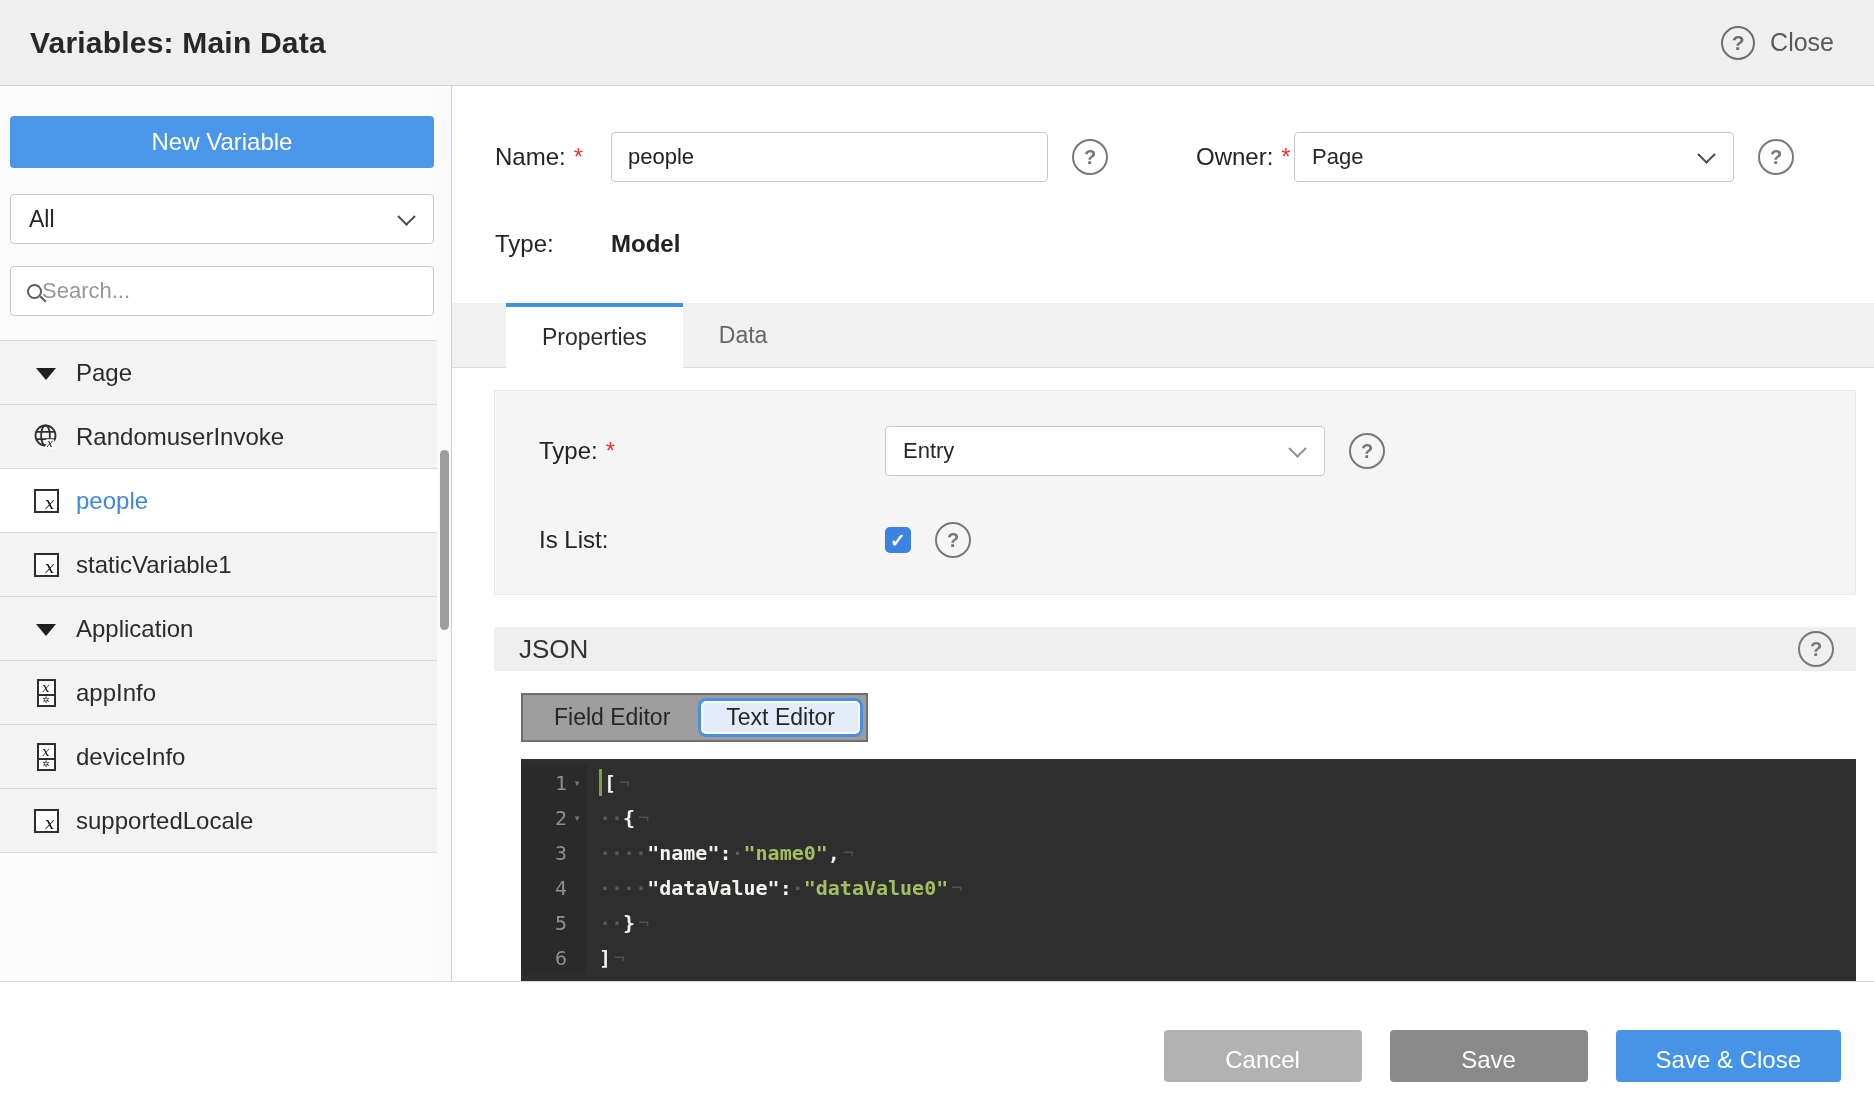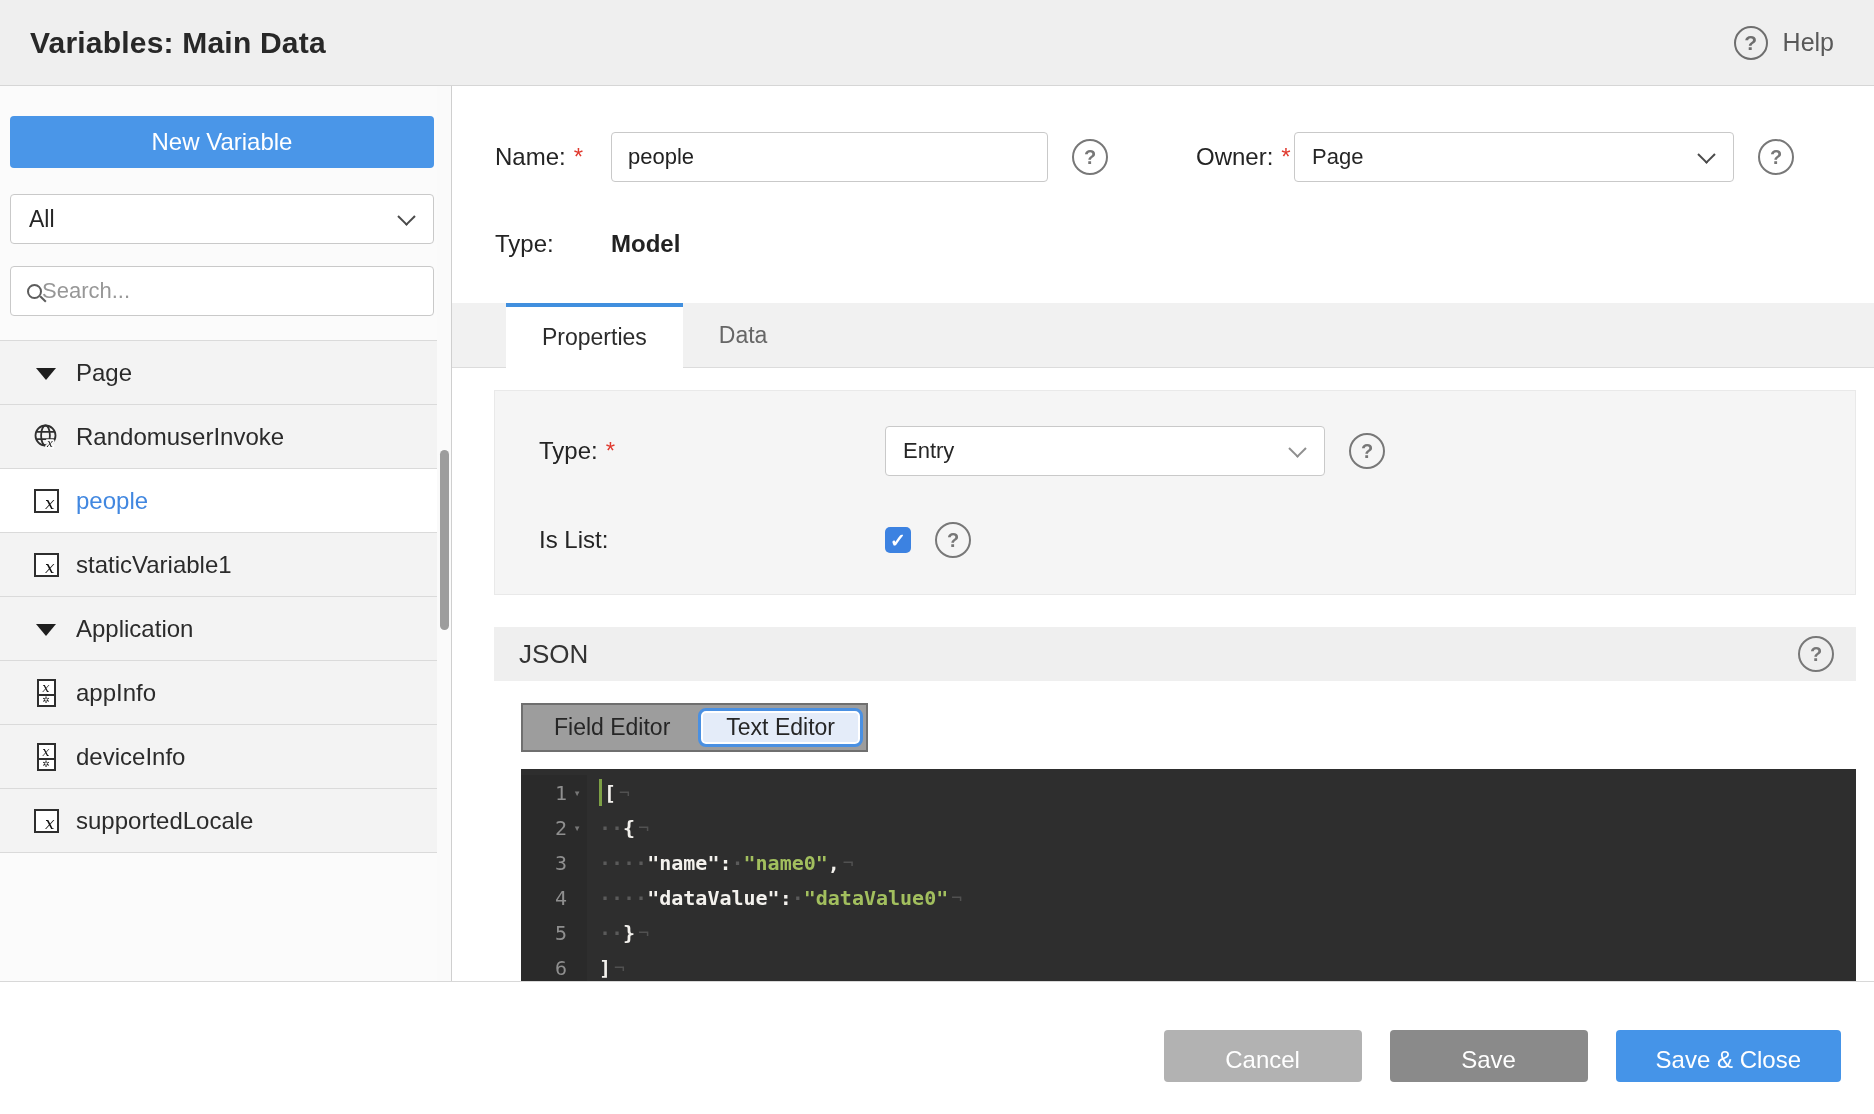--- a/index.html
+++ b/index.html
@@ -80,21 +80,21 @@
   .props-box { margin:22px 18px 0 42px; height:205px; background:#f5f5f5; border:1px solid #e9e9e9;
                padding:35px 0 0 44px; }
   .prow { display:flex; align-items:center; }
   .plabel { width:346px; display:flex; align-items:center; font-size:24px; color:#242424; flex:0 0 auto; }
   .checkbox { width:26px; height:26px; background:#3c82e1; border-radius:5px; display:flex; align-items:center;
               justify-content:center; cursor:pointer; }
   .checkbox::after { content:"✓"; color:#fff; font-size:19px; font-weight:700; }
   .islist { margin-top:46px; }
 
   .json-section { margin:32px 18px 0 42px; }
-  .json-bar { height:54px; background:#efefef; display:flex; align-items:center; justify-content:space-between;
+  .json-bar { height:44px; background:#efefef; display:flex; align-items:center; justify-content:space-between;
               padding:0 22px 0 25px; }
   .json-title { font-size:26px; font-weight:500; color:#333; }
   .seg-wrap { margin:22px 0 0 27px; }
   .seg { display:inline-flex; background:#9d9d9d; border:2px solid #6f6f6f; padding:3px; }
   .seg-item { font-size:23px; color:#262626; padding:6px 28px; display:flex; align-items:center; cursor:pointer; }
   .seg-item.active { background:#e4ecf9; border:3px solid #4a90e2; border-radius:8px;
                      box-shadow:inset 0 0 0 2px #fff; padding:3px 25px; }
 
   .editor { margin:17px 0 0 27px; background:#2e2e2e; height:230px; overflow:hidden; padding-top:6px; }
   .code-line { display:flex; height:35px; align-items:center;
@@ -119,21 +119,21 @@
 </style>
 </head>
 <body>
 
 <div class="app">
 
   <div class="header">
     <div class="title">Variables: Main Data</div>
     <div class="help">
       <span class="qmark">?</span>
-      <span class="help-label">Help</span>
+      <span class="help-label">Close</span>
     </div>
   </div>
 
   <div class="bodyrow">
 
     <div class="sidebar">
       <div class="side-pad">
         <button class="btn-new">New Variable</button>
         <div class="side-select">
           <span>All</span>

